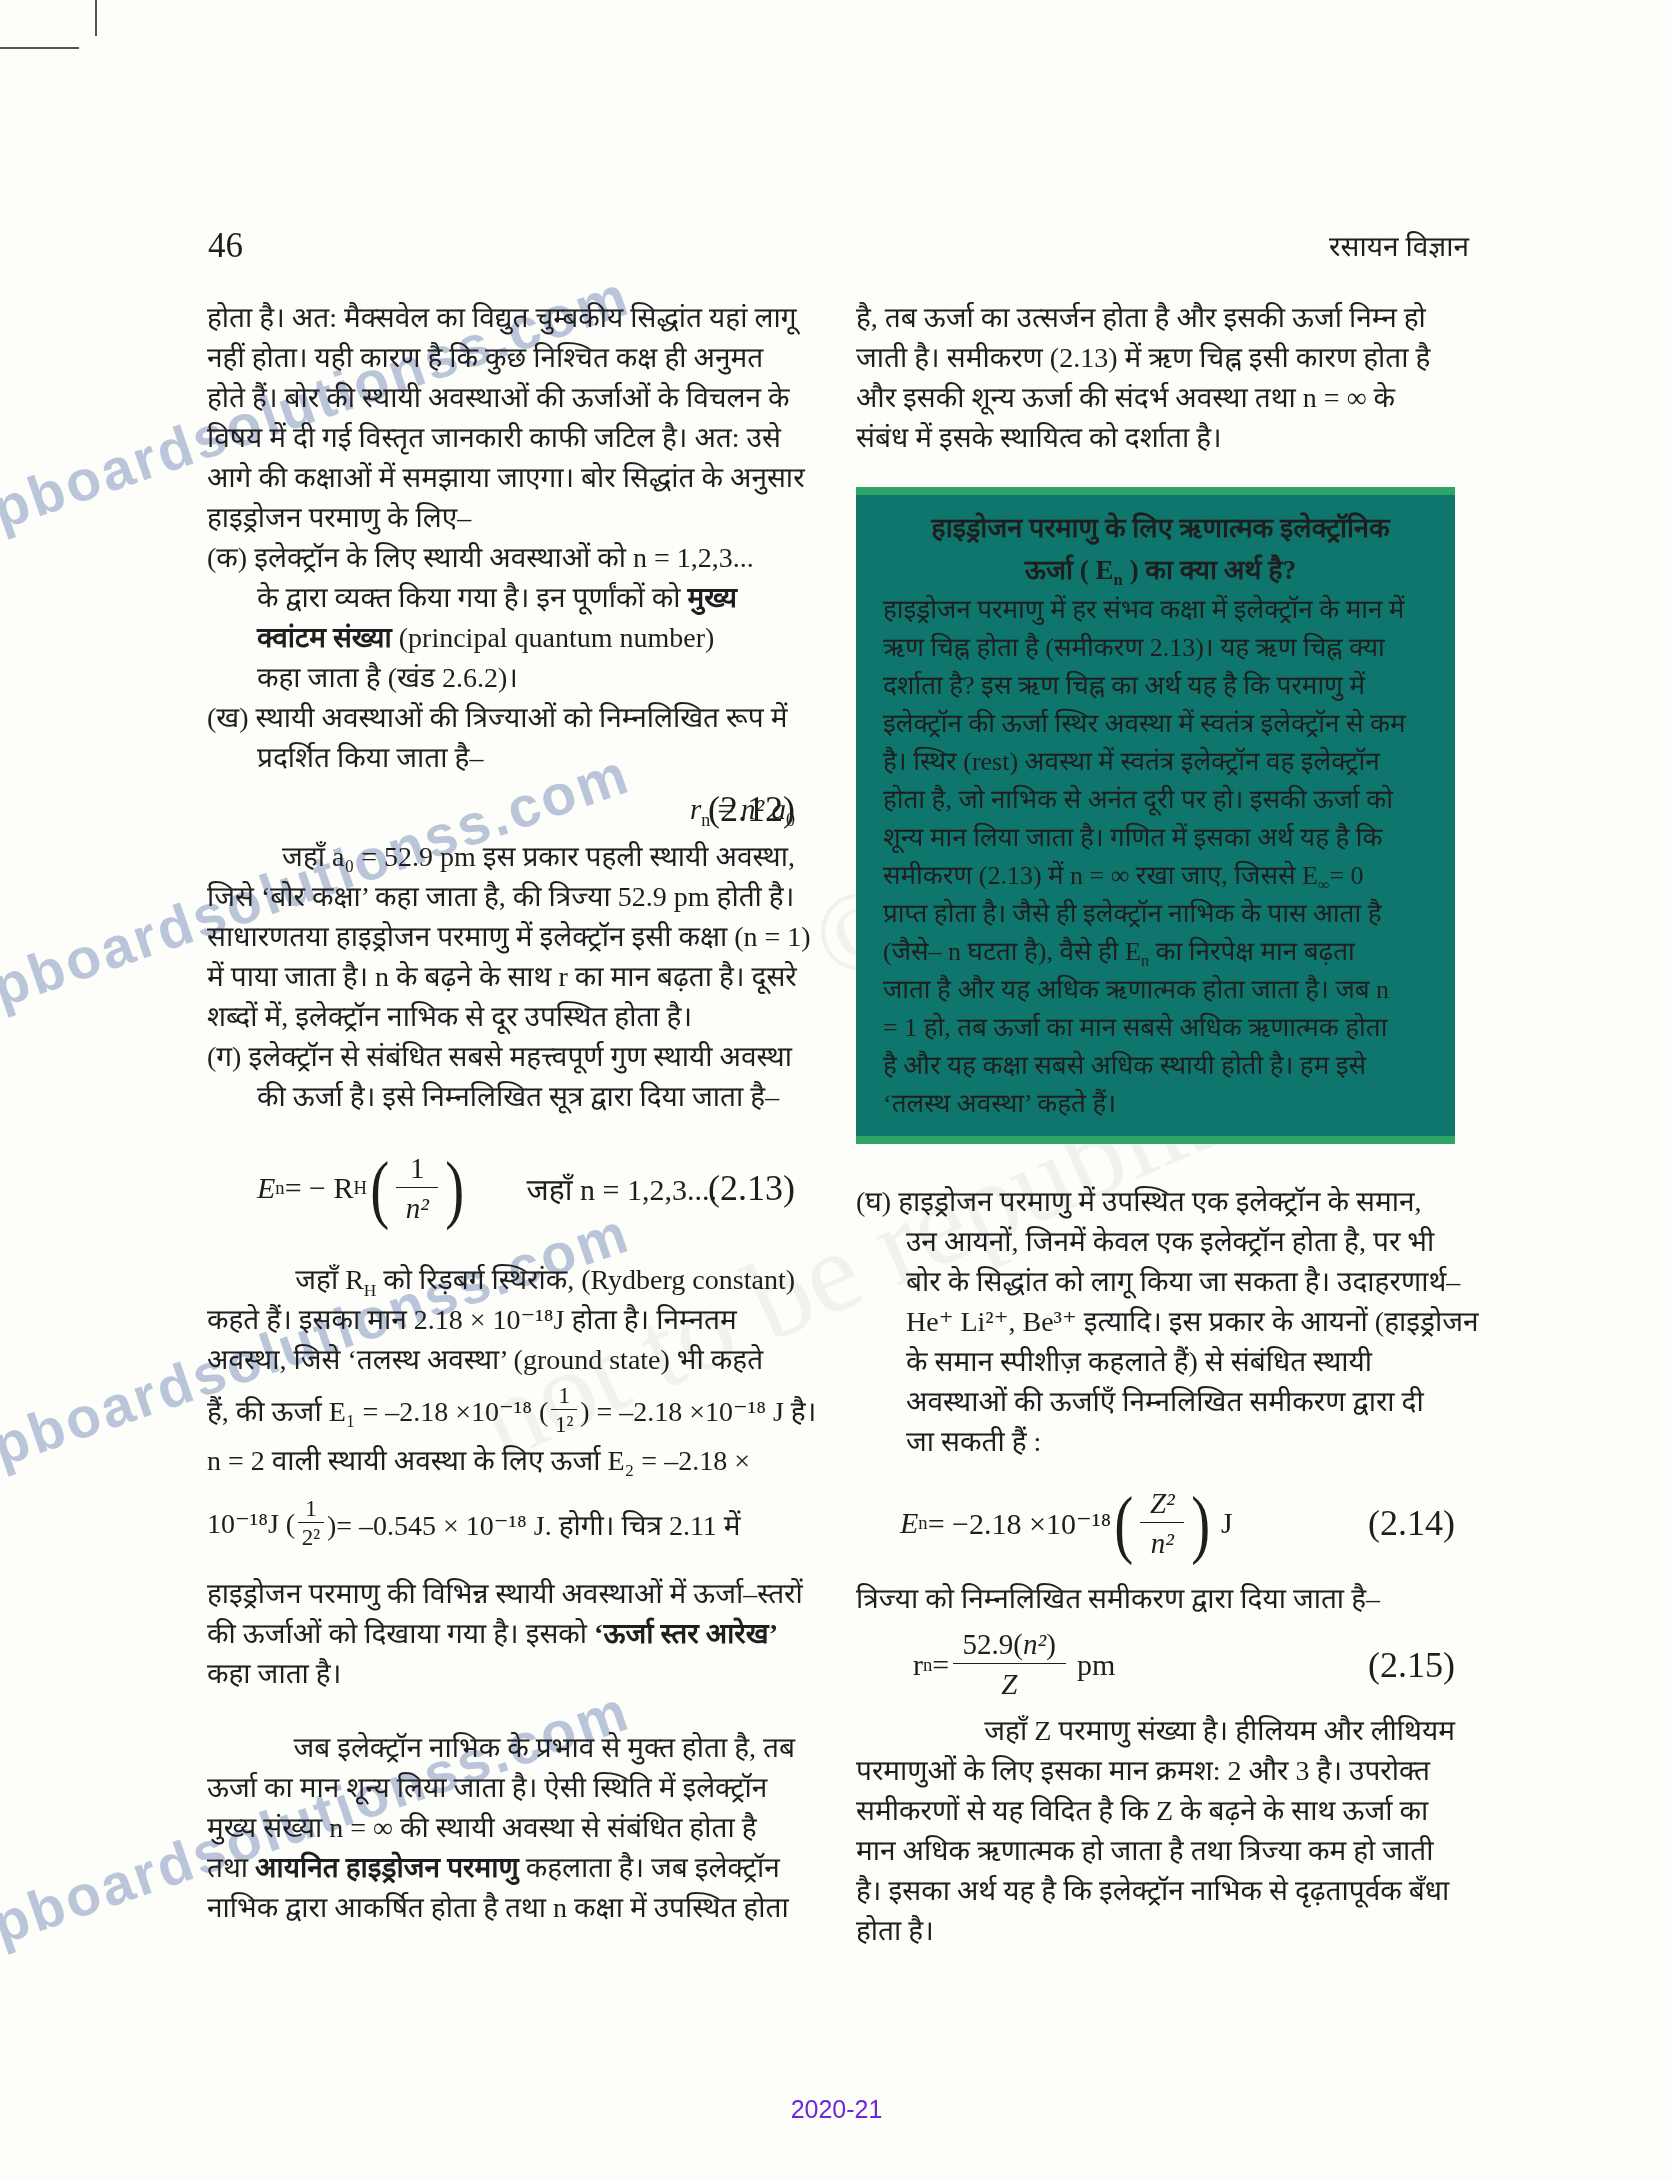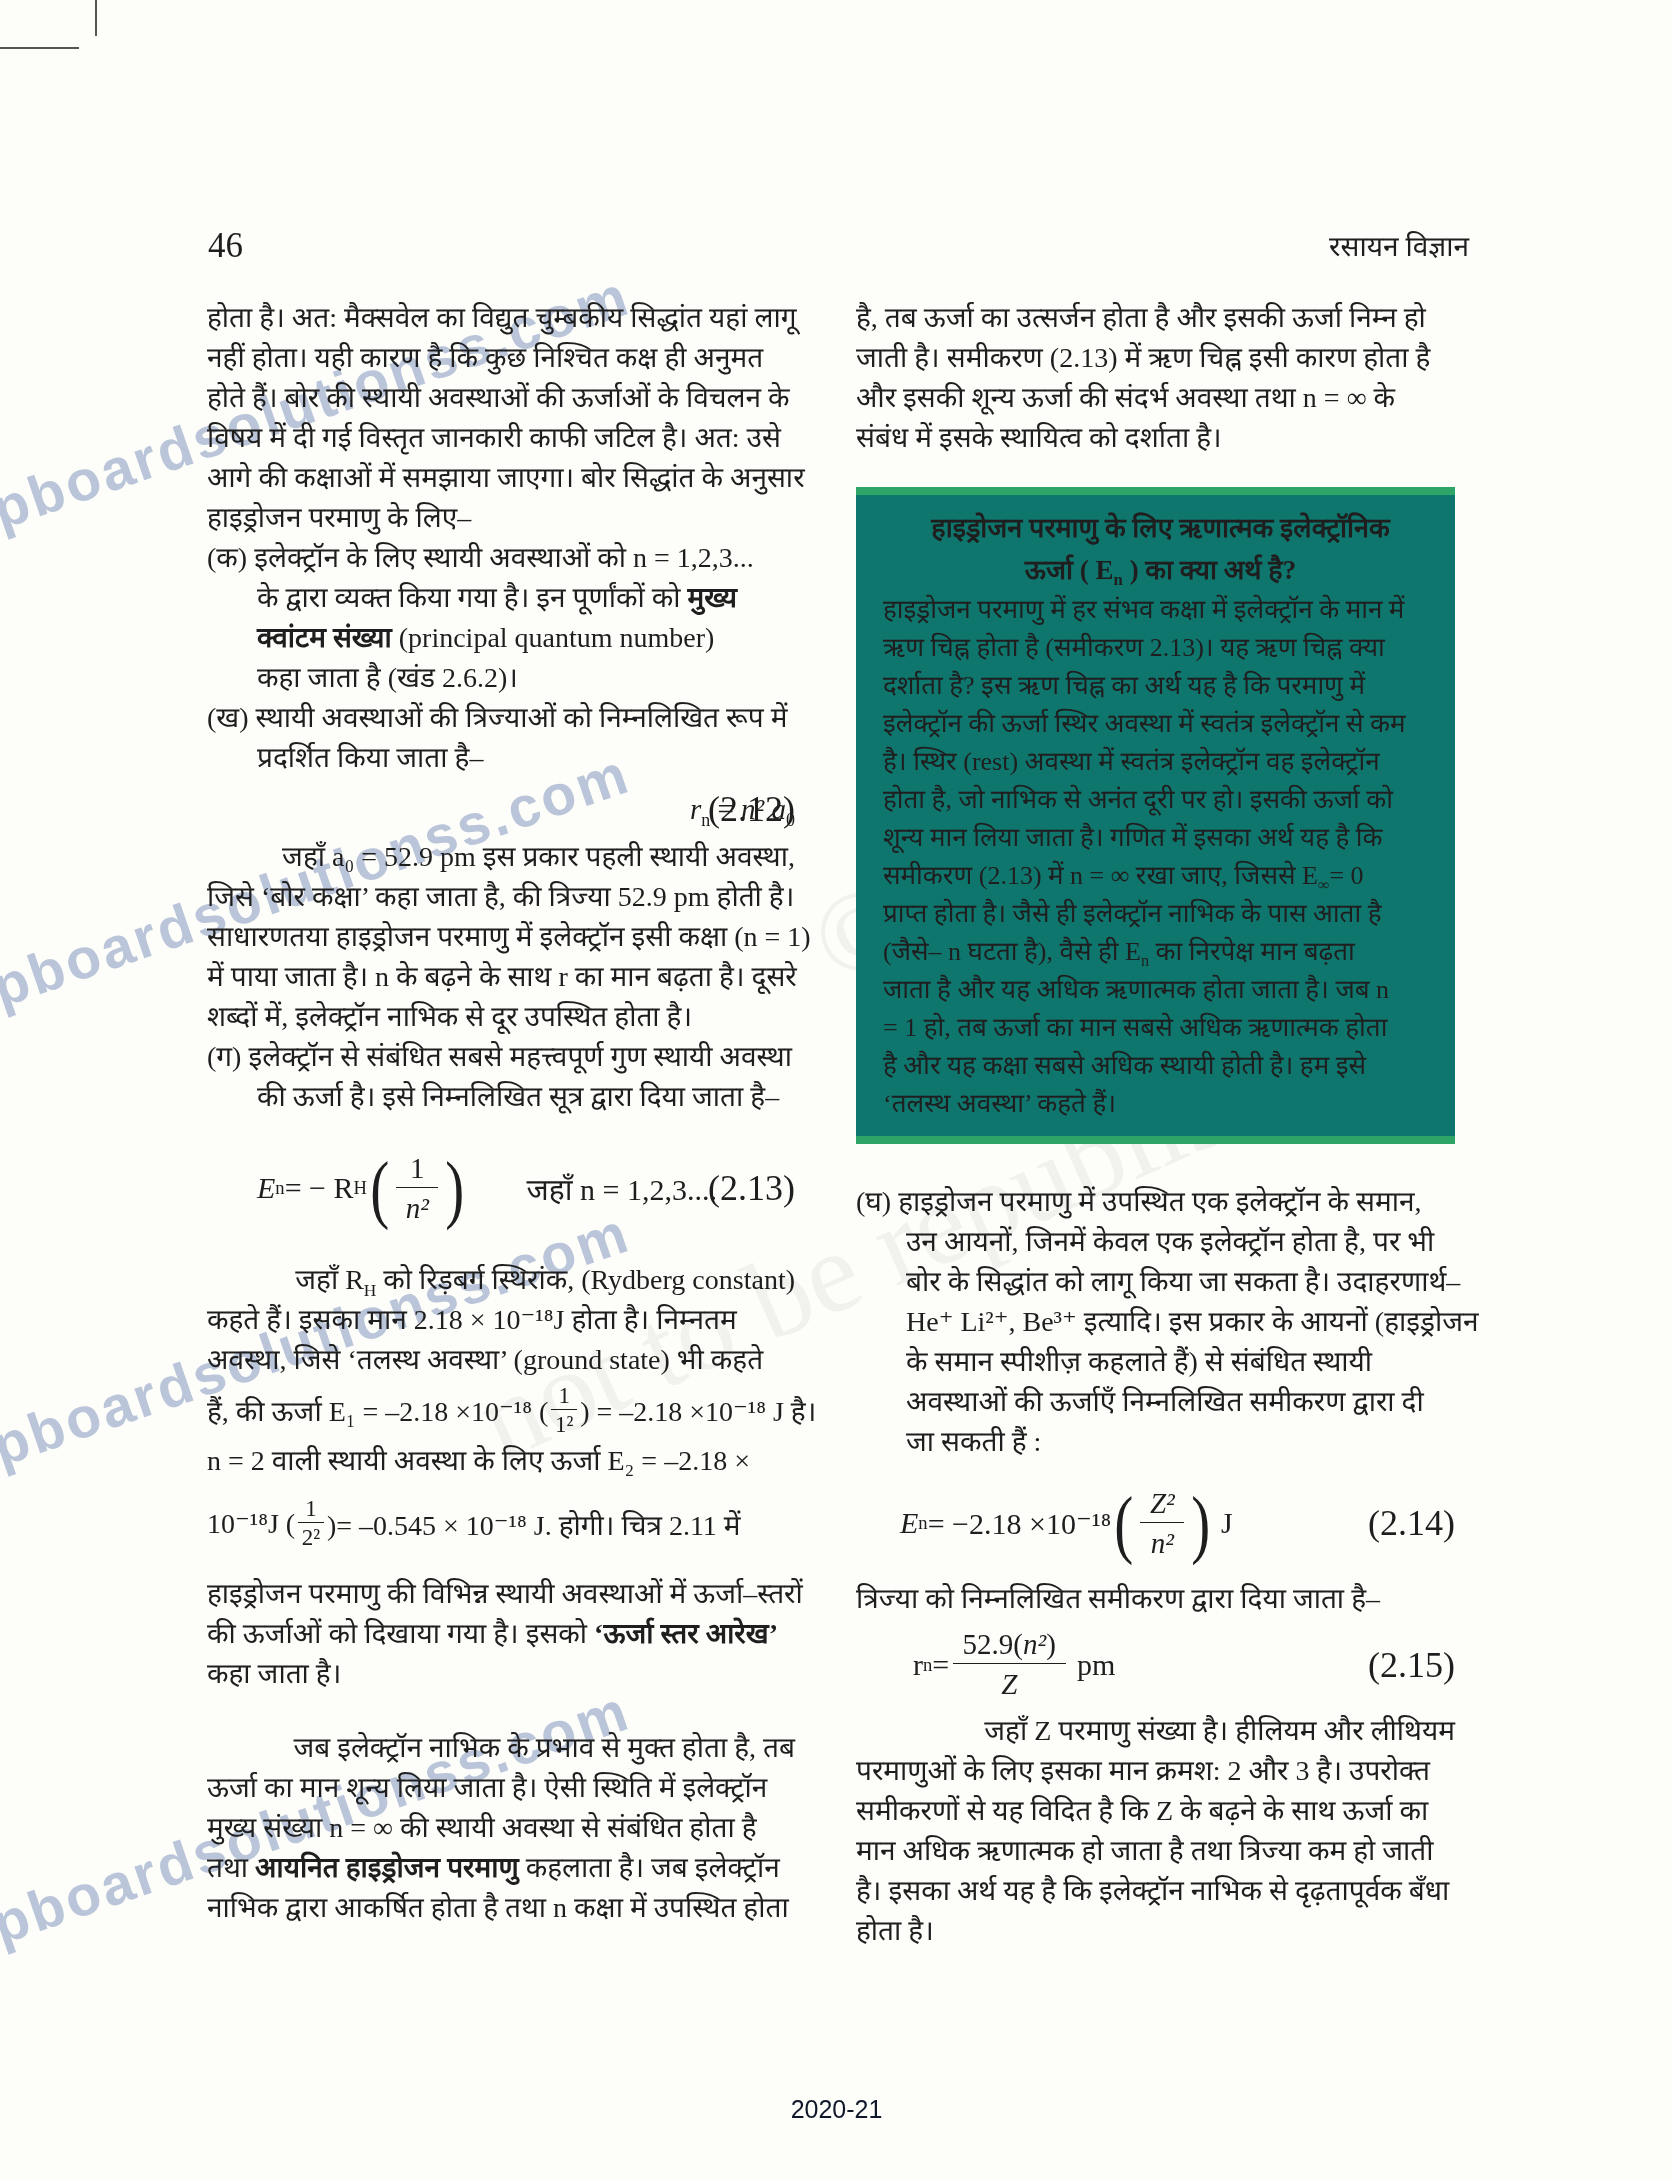--- a/index.html
+++ b/index.html
@@ -51,21 +51,21 @@
   .ifr .fd{display:block;font-size:23px;line-height:29px;padding:0 3.8px;border-top:1.9px solid #1e1e1e;}
   
   .green-box{margin-top:29px;background:#0f766e;border-top:8.6px solid #2ea566;border-bottom:8.6px solid #2ea566;
              padding:11.5px 17px 13.4px 27px;}
   .box-title{font-weight:bold;text-align:center;font-size:27px;line-height:42px;height:42px;white-space:nowrap;}
   .box-ln{font-size:26px;line-height:38px;height:38px;white-space:nowrap;}
   .gha{margin-top:38px;}
   .mt8{margin-top:7.6px;} .mt56{margin-top:34px;}
   
   .footer{position:absolute;left:0;right:0;top:2095px;text-align:center;
-          font-family:"Liberation Sans","DejaVu Sans",sans-serif;font-size:25px;color:#0f172a;}
+          font-family:"Liberation Sans","DejaVu Sans",sans-serif;font-size:25px;color:#6d28d9;}
 </style>
 </head>
 <body>
 
 <div class="page">
 
   <div class="crop-v"></div>
   <div class="crop-h"></div>
 
   <div class="wm wm1">mpboardsolutionss.com</div>

